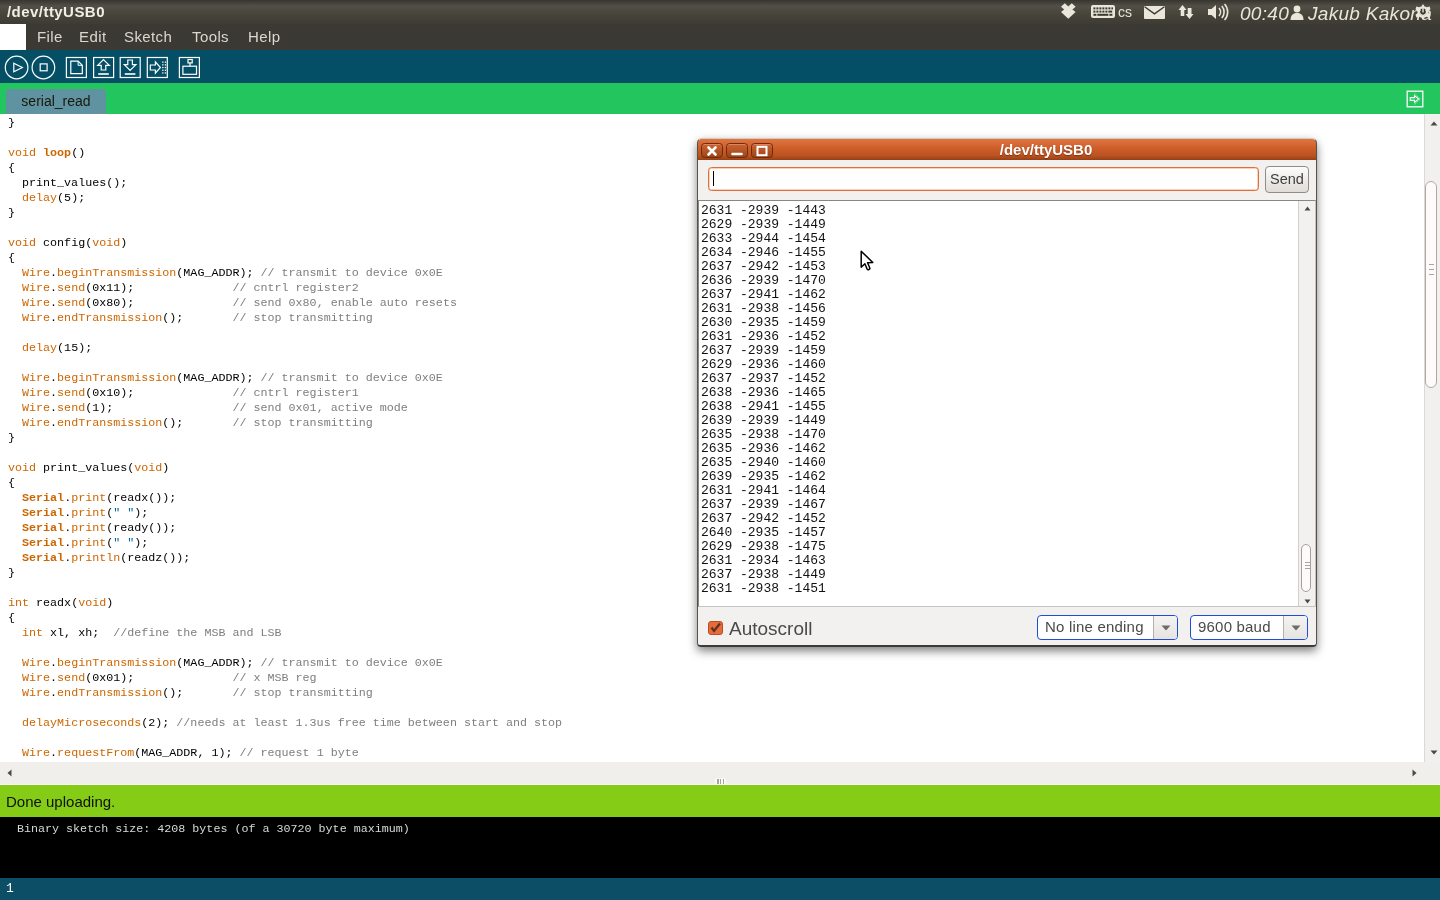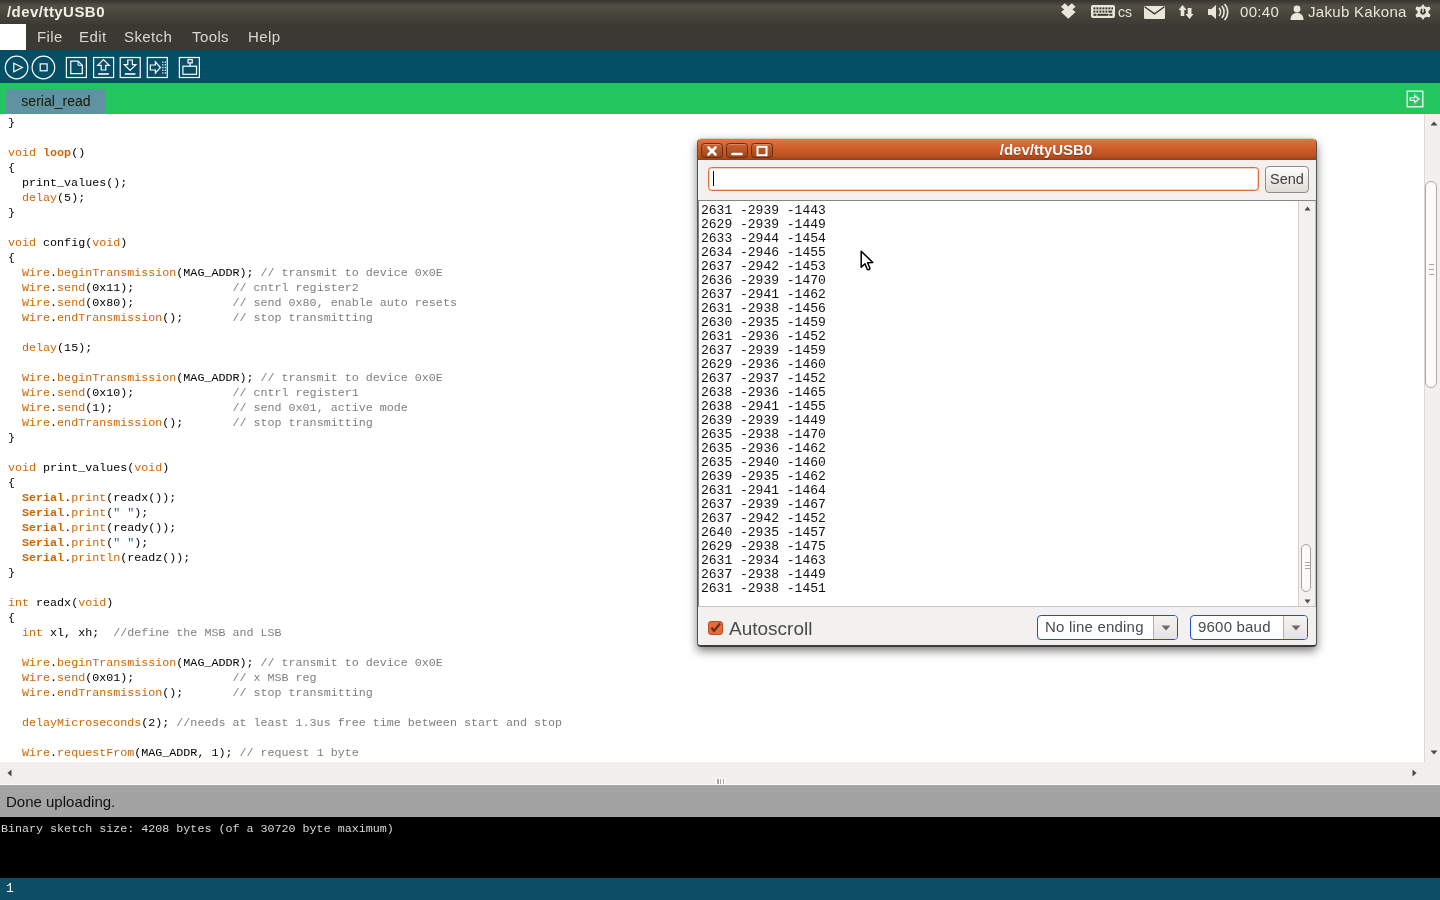--- a/index.html
+++ b/index.html
@@ -4,21 +4,21 @@
 <style>
 * { margin:0; padding:0; box-sizing:border-box; }
 html,body { width:1440px; height:900px; overflow:hidden; background:#fff;
   font-family:"Liberation Sans", sans-serif; }
 #screen { position:relative; width:1440px; height:900px; }
 
 
 #panel { position:absolute; left:0; top:0; width:1440px; height:24px;
   background:linear-gradient(180deg,#36352e 0%,#514f47 25%,#474539 60%,#3d3c35 100%); }
 #wintitle { position:absolute; left:7px; top:3px; font-size:15px; font-weight:bold; color:#f1eee6; letter-spacing:0.45px; }
-.tray { position:absolute; top:0; height:24px; color:#e9e5d9; font-size:15px; letter-spacing:0.3px; }
+.tray { position:absolute; top:0; height:24px; color:#e9e5d9; font-size:19px; letter-spacing:0.3px;font-style:italic; }
 #menubar { position:absolute; left:0; top:24px; width:1440px; height:26px; background:#3a3933;margin-left:26px; }
 .menuitem { position:absolute; top:4px; font-size:15px; letter-spacing:0.4px; color:#dbd7cf; }
 
 
 #toolbar { position:absolute; left:0; top:50px; width:1440px; height:33px; background:#054f66; }
 #tabbar { position:absolute; left:0; top:83px; width:1440px; height:31px; background:#22c55e; }
 #tab1 { position:absolute; left:6px; top:6px; width:100px; height:25px; background:#6093a1;
   border-radius:3px 3px 0 0; color:#18180a; font-size:14px; line-height:25px; text-align:center; }
 
 
@@ -34,24 +34,24 @@
 #vscroll { position:absolute; left:1424px; top:114px; width:16px; height:648px; background:#f2f0ee; border-left:1px solid #dcd9d4; }
 #vthumb { position:absolute; left:1425px; top:181px; width:12px; height:207px; background:#fcfbfa; border:1px solid #aeaaa2; border-radius:7px; }
 
 #hscroll { position:absolute; left:0; top:762px; width:1440px; height:21.5px; background:#f1efec; }
 #hthumb { position:absolute; left:715px; top:777.5px; width:11px; height:7px; background:#fbfaf9; border-radius:2px; }
 #hcorner { position:absolute; left:1424px; top:762px; width:16px; height:20px; background:#f1efec; }
 .grip { position:absolute; background:#a9a59d; }
 
 
 #gap { position:absolute; left:0; top:783.5px; width:1440px; height:1.2px; background:#fcfcfa; }
-#status { position:absolute; left:0; top:784.5px; width:1440px; height:32.5px; background:#a3a3a3;
+#status { position:absolute; left:0; top:784.5px; width:1440px; height:32.5px; background:#84cc16;
   font-size:15px; color:#101010; line-height:33px; padding-left:6px; }
 #console { position:absolute; left:0; top:817px; width:1440px; height:61px; background:#000;
-  color:#d8d8d8; font-family:"Liberation Mono", monospace; font-size:11.7px; padding:5px 0 0 1px; }
+  color:#d8d8d8; font-family:"Liberation Mono", monospace; font-size:11.7px; padding:5px 0 0 17px; }
 #linestatus { position:absolute; left:0; top:878px; width:1440px; height:22px; background:#0b4e66;
   color:#fff; font-family:"Liberation Mono", monospace; font-size:13px; padding:3px 0 0 6px; }
 
 
 #serial { position:absolute; left:697px; top:138px; width:620px; height:509px;
   border-radius:6px 6px 4px 4px; box-shadow:0 4px 10px rgba(0,0,0,0.5); }
 #stitle { position:absolute; left:0; top:0; width:620px; height:22px;
   background:linear-gradient(180deg,#e0763f 0%,#cd5d29 45%,#bc5322 78%,#a04417 96%,#8f3a10 100%);
   border-radius:5px 5px 0 0; border:1px solid #55524c; border-top:1px solid #cfcdc8; border-bottom:none; }
 #stitletext { position:absolute; left:78px; top:2px; width:540px; text-align:center;

